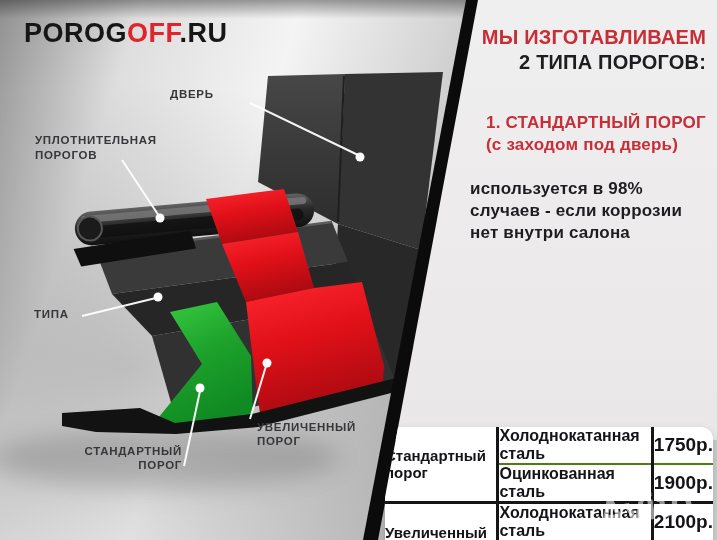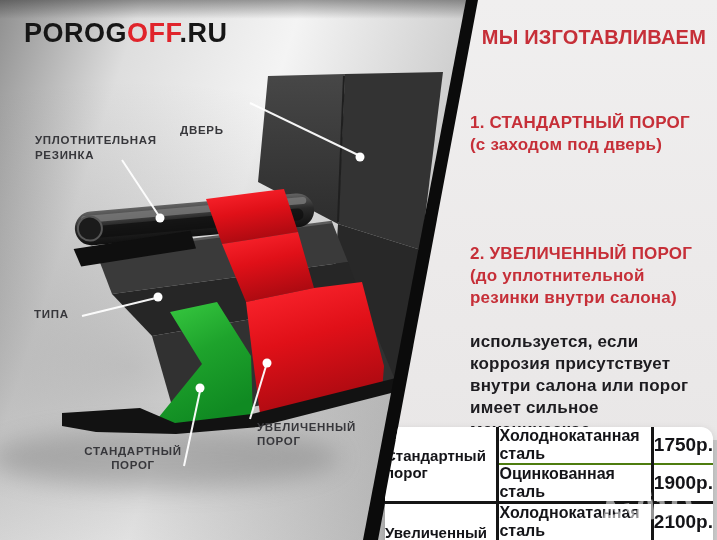--- a/index.html
+++ b/index.html
@@ -15,38 +15,38 @@
     z-index:1;
   }
   svg.illu{position:absolute;left:0;top:0;z-index:2;}
   
   .logo{position:absolute;left:24px;top:18px;z-index:3;
     font-size:27px;font-weight:bold;letter-spacing:.5px;color:#161616;white-space:nowrap;}
   .logo .accent{color:#e0242b;}
   
   .dlabel{position:absolute;z-index:4;font-weight:bold;color:#37373b;
     font-size:11.5px;letter-spacing:.7px;line-height:15px;white-space:pre-line;}
-  .lbl-door{left:180px;top:87px;margin-top:36px;}
+  .lbl-door{left:170px;top:87px;}
   .lbl-seal{left:35px;top:133px;}
   .lbl-body{left:34px;top:307px;}
-  .lbl-standard{left:84px;top:444px;width:98px;text-align:center;line-height:14px;}
+  .lbl-standard{left:84px;top:444px;width:98px;text-align:right;line-height:14px;}
   .lbl-increased{left:257px;top:420px;line-height:14px;}
   
   .panel{position:absolute;left:377px;top:0;width:340px;height:440px;z-index:3;
     background:linear-gradient(180deg,#f0efef 0%,#eceaea 60%,#e9e7e7 100%);
     clip-path:polygon(101px 0,340px 0,340px 540px,0 540px);}
   .heading{position:absolute;top:25px;right:11px;text-align:right;
     font-weight:bold;font-size:20px;line-height:25px;letter-spacing:.2px;}
   .heading .h-red{color:#c62f38;}
   .heading .h-black{color:#1d1c20;}
   .section{position:absolute;left:93px;width:244px;font-weight:bold;
     font-size:17px;line-height:22px;letter-spacing:.2px;white-space:pre-line;}
   .sec-1{top:90px;}
   .sec-2{top:221px;}
-  .sec-title{color:#c62f38;}
+  .sec-title{color:#c62f38;margin-left:16px;}
   .sec-body{color:#1d1c20;}
   
   .price-table-wrap{position:absolute;left:8px;top:427px;width:328px;z-index:1;
     background:#fff;border-radius:12px;overflow:hidden;
     box-shadow:0 3px 8px rgba(0,0,0,.15);}
   table.price{width:100%;border-collapse:collapse;}
   table.price td{padding:0;vertical-align:middle;color:#141418;font-weight:bold;}
   table.price tr{height:27px;}
   td.group{width:112px;font-size:15px;line-height:17px;padding-left:10px;white-space:pre-line;}
   td.material{width:152px;font-size:16px;padding-left:9px;border-left:3px solid #151515;}
@@ -138,49 +138,42 @@
       <circle cx="158" cy="297" r="4.5"></circle>
       <circle cx="200" cy="388" r="4.5"></circle>
       <circle cx="267" cy="363" r="4.5"></circle>
     </g>
   </svg>
 
   <div class="logo"><span>POROG</span><span class="accent">OFF</span><span>.RU</span></div>
 
   <div class="dlabel lbl-door">ДВЕРЬ</div>
   <div class="dlabel lbl-seal">УПЛОТНИТЕЛЬНАЯ
-РЕЗИНКА</div>
+ПОРОГОВ</div>
   <div class="dlabel lbl-body">ТИПА</div>
   <div class="dlabel lbl-standard">СТАНДАРТНЫЙ
 ПОРОГ</div>
   <div class="dlabel lbl-increased">УВЕЛИЧЕННЫЙ
 ПОРОГ</div>
 
   <div class="panel">
 
     <div class="heading">
       <div class="h-red">МЫ ИЗГОТАВЛИВАЕМ</div>
+      <div class="h-black">2 ТИПА ПОРОГОВ:</div>
     </div>
 
     <div class="section sec-1">
       <div class="sec-title">1. СТАНДАРТНЫЙ ПОРОГ
 (с заходом под дверь)</div>
+      <div class="sec-body">используется в 98%
+случаев - если коррозии
+нет внутри салона</div>
     </div>
 
-    <div class="section sec-2">
-      <div class="sec-title">2. УВЕЛИЧЕННЫЙ ПОРОГ
-(до уплотнительной
-резинки внутри салона)</div>
-      <div class="sec-body">используется, если
-коррозия присутствует
-внутри салона или порог
-имеет сильное
-механическое
-повреждение после ДТП</div>
-    </div>
 
     <div class="price-table-wrap">
       <table class="price">
         <tbody>
           <tr>
             <td class="group" rowspan="2">Стандартный
 порог</td>
             <td class="material">Холоднокатанная сталь</td>
             <td class="price-cell">1750р.</td>
           </tr>

